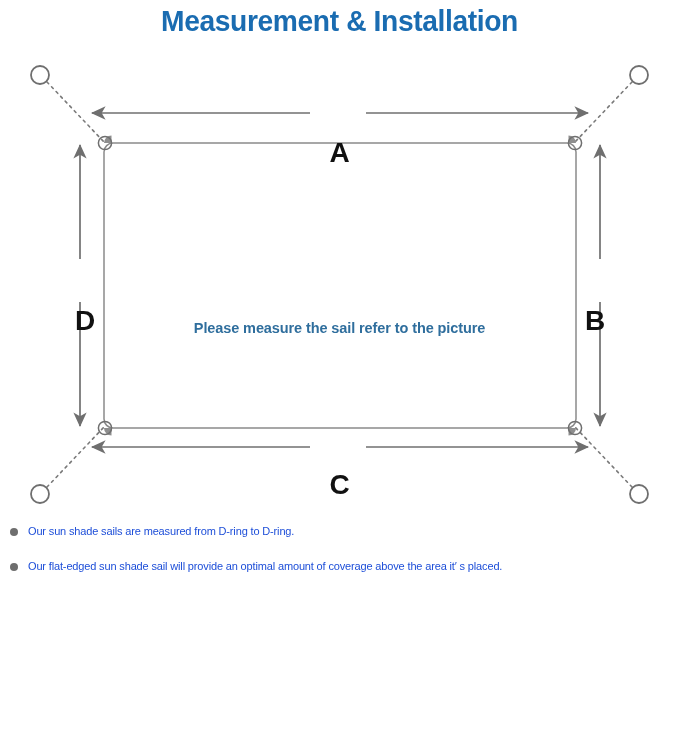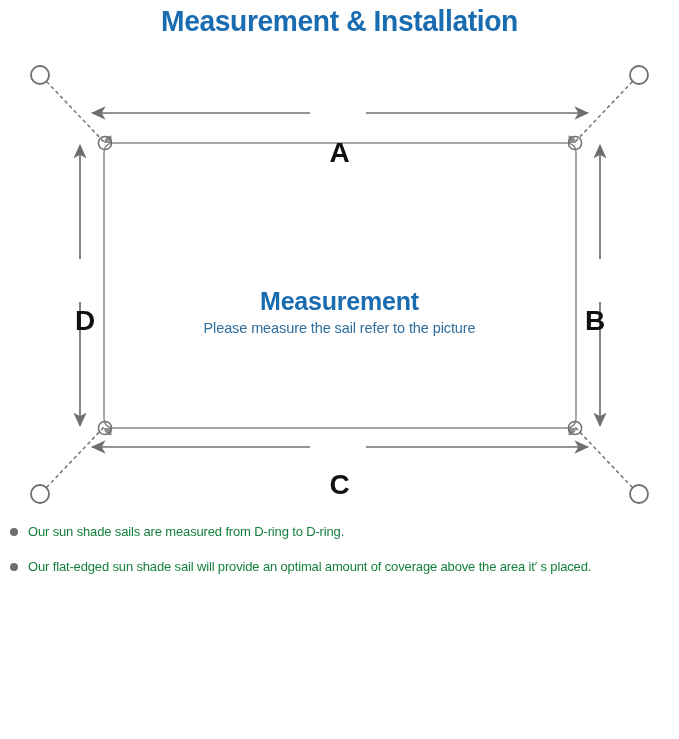--- a/index.html
+++ b/index.html
@@ -45,20 +45,21 @@
   .diagram svg {
     display: block;
   }
 
   .meas-label {
     position: absolute;
     left: 0;
     width: 679px;
     text-align: center;
     pointer-events: none;
+    font-weight: bold;
   }
   .meas-title {
     top: 243px;
     font-size: 25px;
     font-weight: bold;
     color: #1a6cb1;
     letter-spacing: -0.2px;
   }
   .meas-sub {
     top: 276px;
@@ -85,22 +86,22 @@
   
   .notes {
     position: absolute;
     left: 0;
     top: 521px;
     width: 679px;
   }
   .note {
     position: relative;
     padding-left: 28px;
-    color: #15803d;
-    font-size: 13px;
+    color: #1d4ed8;
+    font-size: 11px;
     line-height: 21px;
     margin-bottom: 14px;
     letter-spacing: -0.15px;
   }
   .note .dot {
     position: absolute;
     left: 10px;
     top: 7px;
     width: 8px;
     height: 8px;
@@ -181,21 +182,20 @@
       <line x1="600" y1="215" x2="600" y2="101" marker-end="url(#ah)"></line>
       <line x1="600" y1="258" x2="600" y2="382" marker-end="url(#ah)"></line>
     </g>
   </svg>
 
   <div class="dim-letter dim-A">A</div>
   <div class="dim-letter dim-B">B</div>
   <div class="dim-letter dim-C">C</div>
   <div class="dim-letter dim-D">D</div>
 
-  <div class="meas-label meas-title">Measurement</div>
   <div class="meas-label meas-sub">Please measure the sail refer to the picture</div>
 </div>
 
 <div class="notes">
   <div class="note">
     <span class="dot"></span>
     <span>Our sun shade sails are measured from D-ring to D-ring.</span>
   </div>
   <div class="note">
     <span class="dot"></span>

